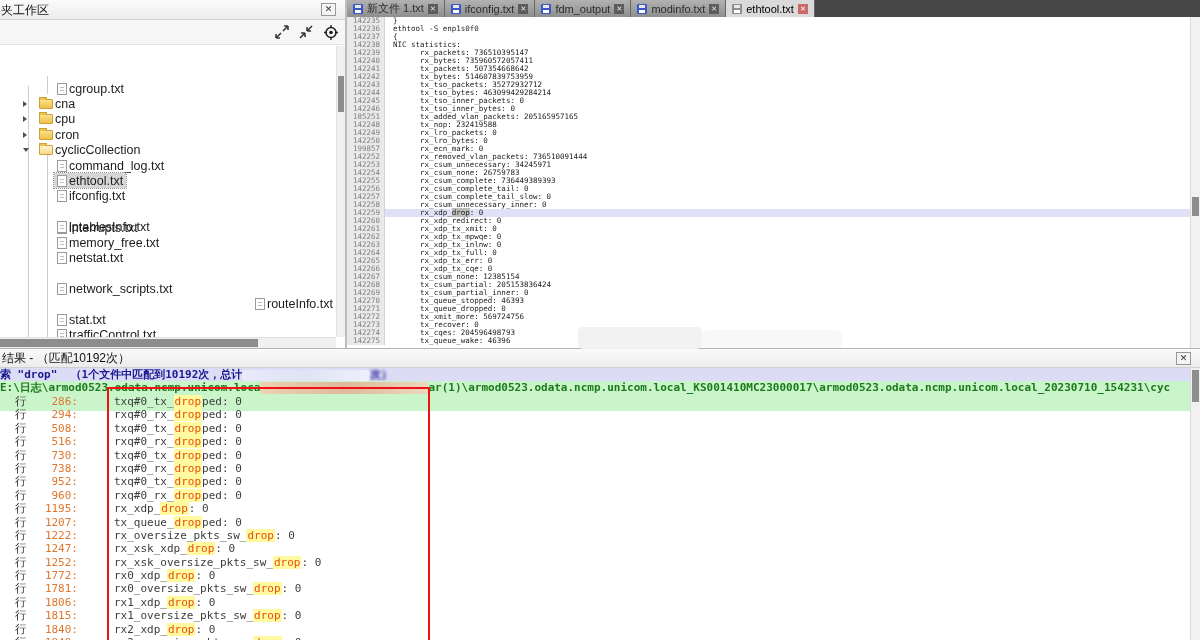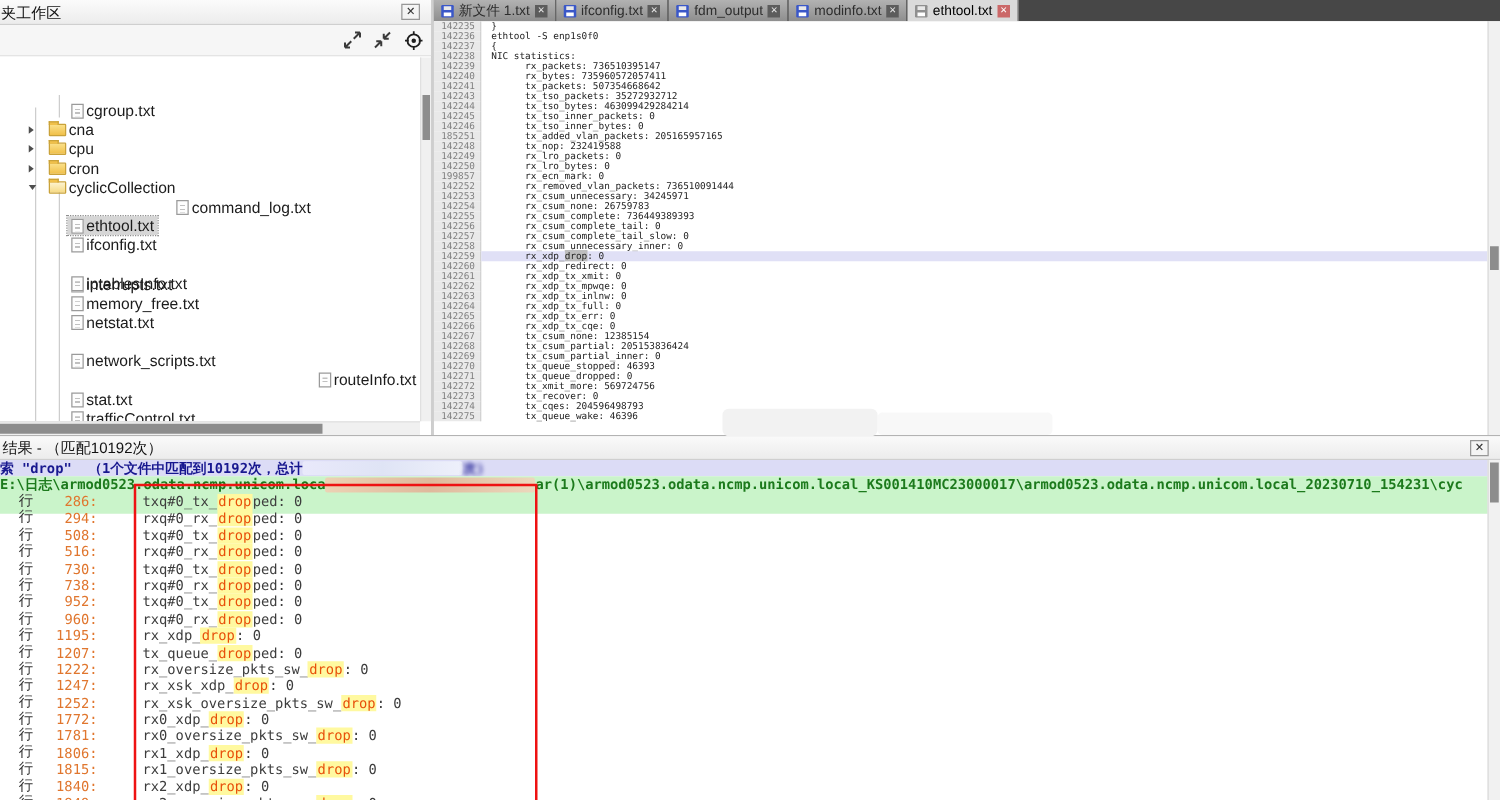--- a/index.html
+++ b/index.html
@@ -134,21 +134,21 @@
           <span>cron</span>
         </span>
       </div>
       <div class="tree-row ind1" style="top: 96.6px;">
         <span class="tri tri-e"></span>
         <span class="row-inner">
           <span class="folder-icon open"></span>
           <span>cyclicCollection</span>
         </span>
       </div>
-      <div class="tree-row ind2" style="top: 112px; justify-content: center;">
+      <div class="tree-row ind2" style="top: 112px;">
         <span class="row-inner">
           <span class="file-icon"></span>
           <span>command_log.txt</span>
         </span>
       </div>
       <div class="tree-row ind2 selected" style="top: 127.4px;">
         <span class="row-inner">
           <span class="file-icon"></span>
           <span>ethtool.txt</span>
         </span>
@@ -247,20 +247,21 @@
       </div>
     </div>
   <div id="ed-body">
       <div class="ed-line"><span class="ln">142235</span><span class="code">}</span></div>
       <div class="ed-line"><span class="ln">142236</span><span class="code">ethtool -S enp1s0f0</span></div>
       <div class="ed-line"><span class="ln">142237</span><span class="code">{</span></div>
       <div class="ed-line"><span class="ln">142238</span><span class="code">NIC statistics:</span></div>
       <div class="ed-line"><span class="ln">142239</span><span class="code">      rx_packets: 736510395147</span></div>
       <div class="ed-line"><span class="ln">142240</span><span class="code">      rx_bytes: 735960572057411</span></div>
       <div class="ed-line"><span class="ln">142241</span><span class="code">      tx_packets: 507354668642</span></div>
+      <div class="ed-line"><span class="ln">142242</span><span class="code">      tx_bytes: 514607839753959</span></div>
       <div class="ed-line"><span class="ln">142243</span><span class="code">      tx_tso_packets: 35272932712</span></div>
       <div class="ed-line"><span class="ln">142244</span><span class="code">      tx_tso_bytes: 463099429284214</span></div>
       <div class="ed-line"><span class="ln">142245</span><span class="code">      tx_tso_inner_packets: 0</span></div>
       <div class="ed-line"><span class="ln">142246</span><span class="code">      tx_tso_inner_bytes: 0</span></div>
       <div class="ed-line"><span class="ln">185251</span><span class="code">      tx_added_vlan_packets: 205165957165</span></div>
       <div class="ed-line"><span class="ln">142248</span><span class="code">      tx_nop: 232419588</span></div>
       <div class="ed-line"><span class="ln">142249</span><span class="code">      rx_lro_packets: 0</span></div>
       <div class="ed-line"><span class="ln">142250</span><span class="code">      rx_lro_bytes: 0</span></div>
       <div class="ed-line"><span class="ln">199857</span><span class="code">      rx_ecn_mark: 0</span></div>
       <div class="ed-line"><span class="ln">142252</span><span class="code">      rx_removed_vlan_packets: 736510091444</span></div>

